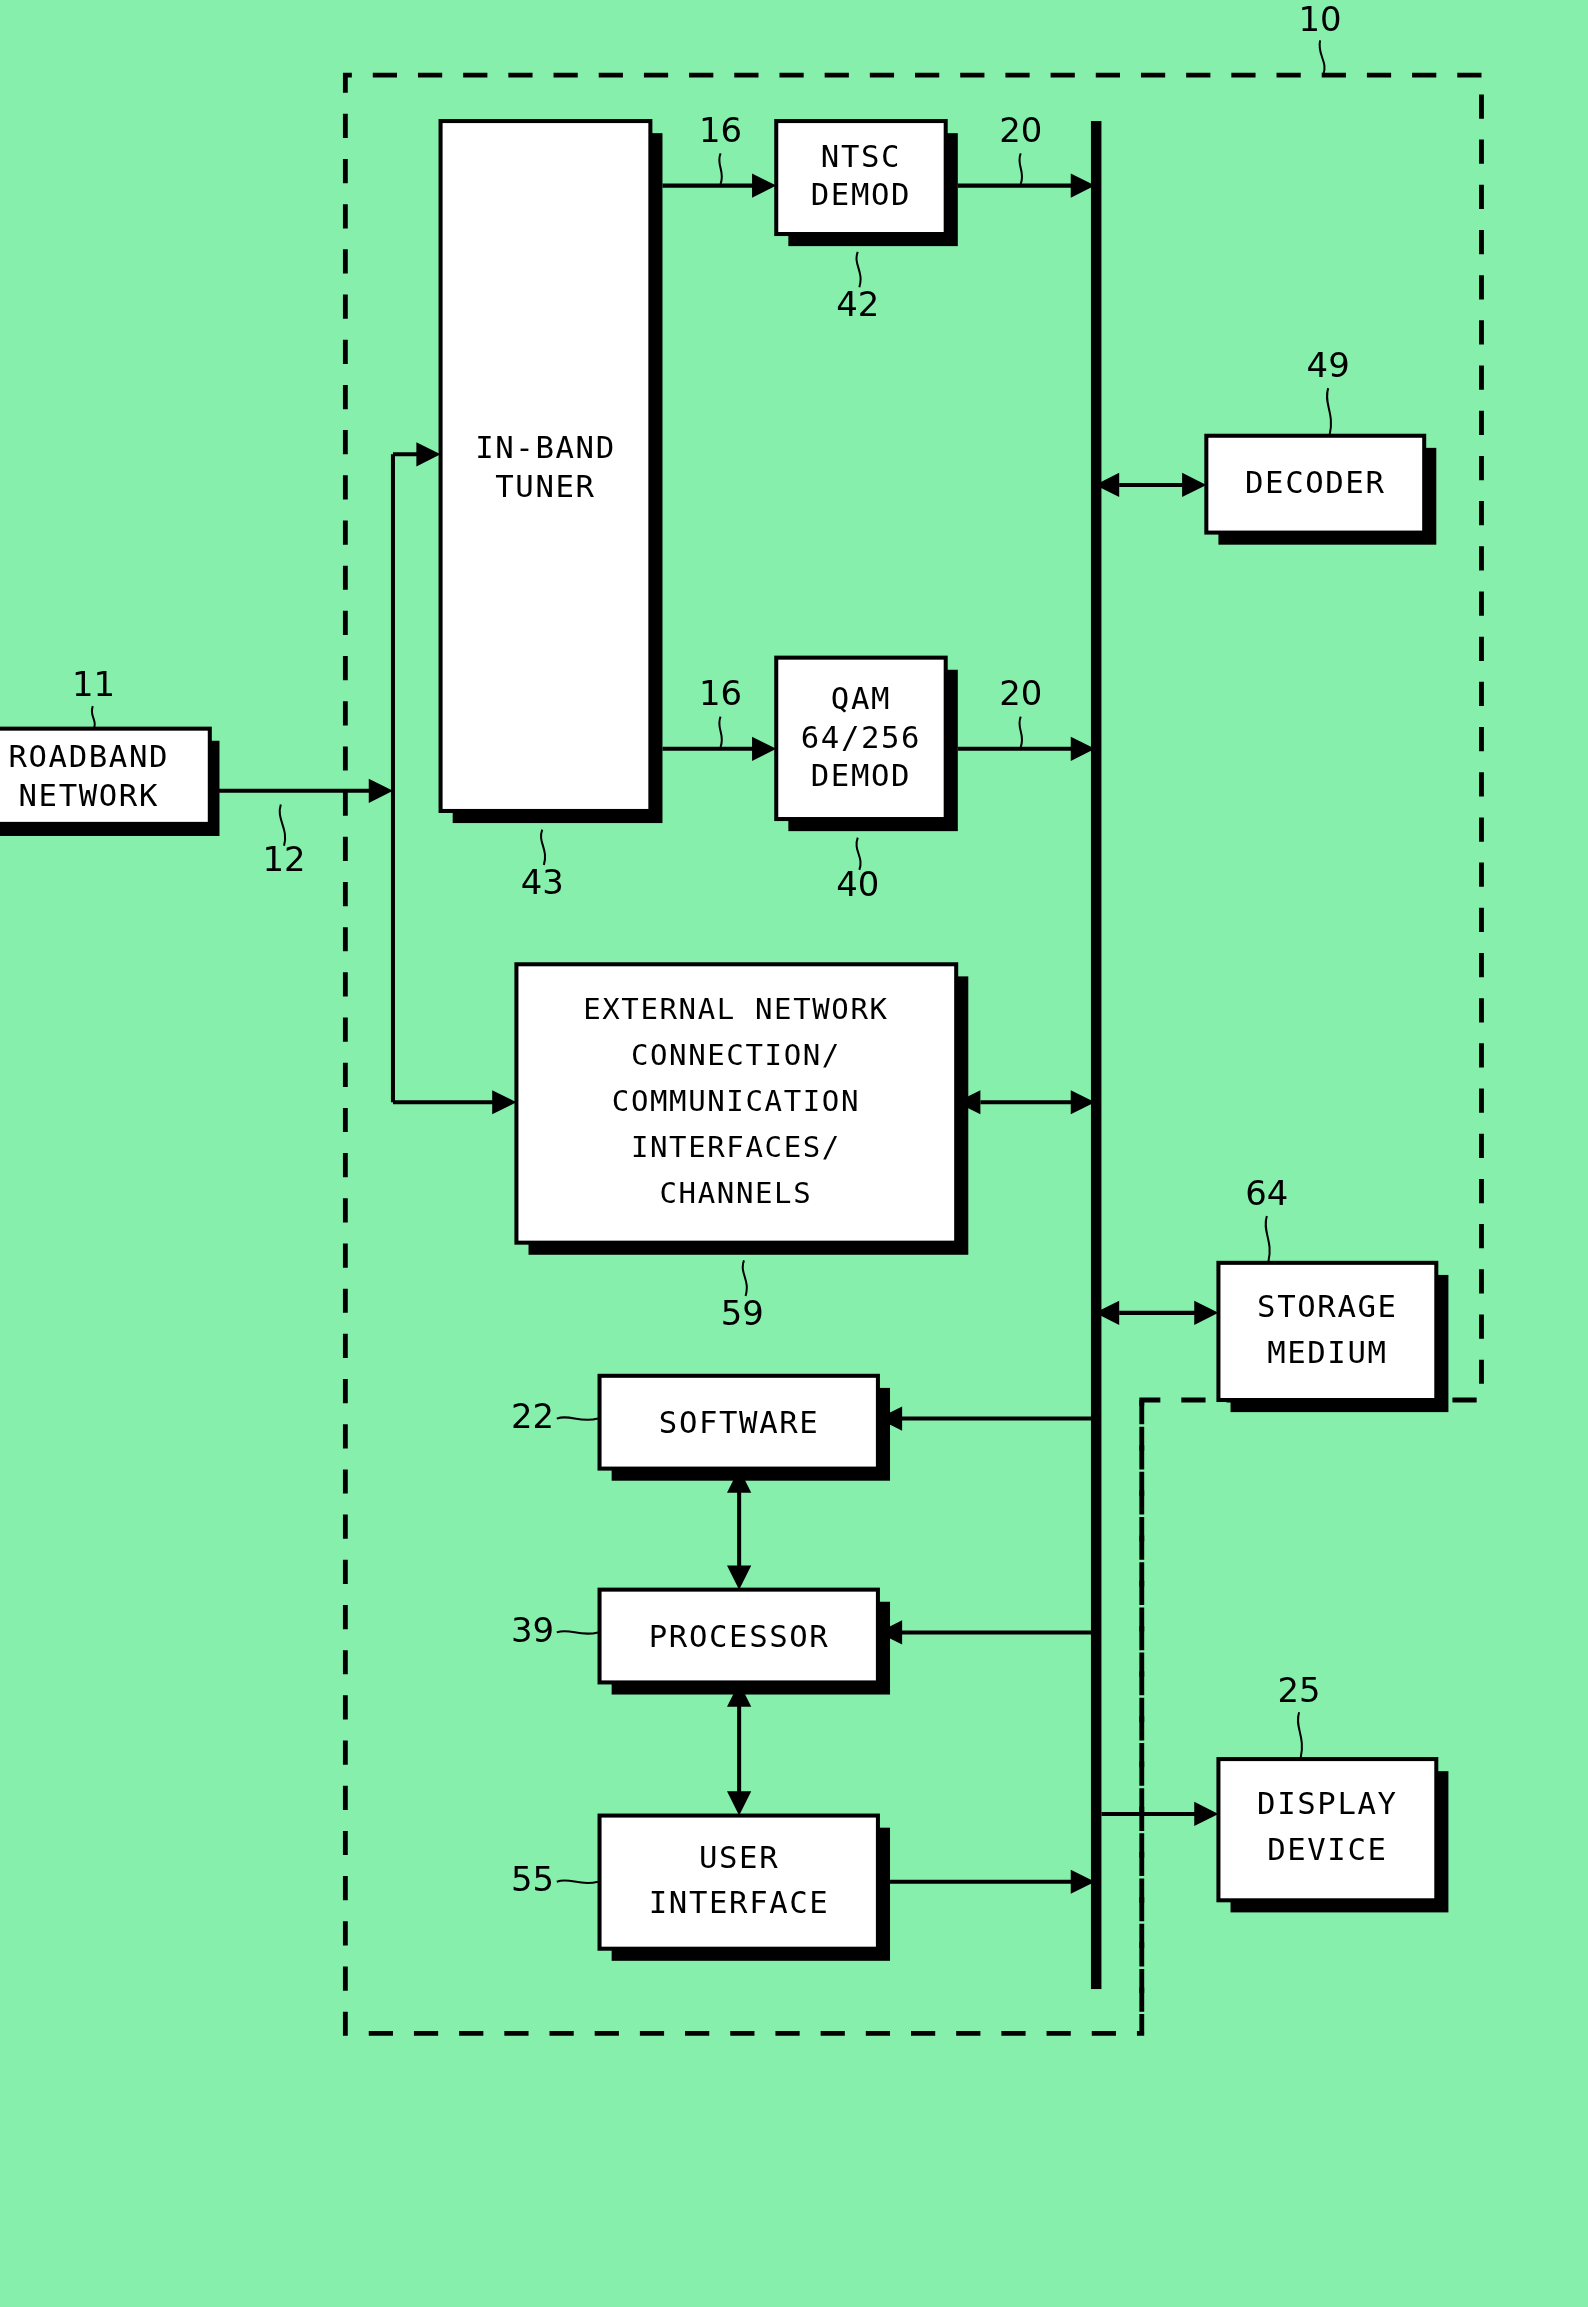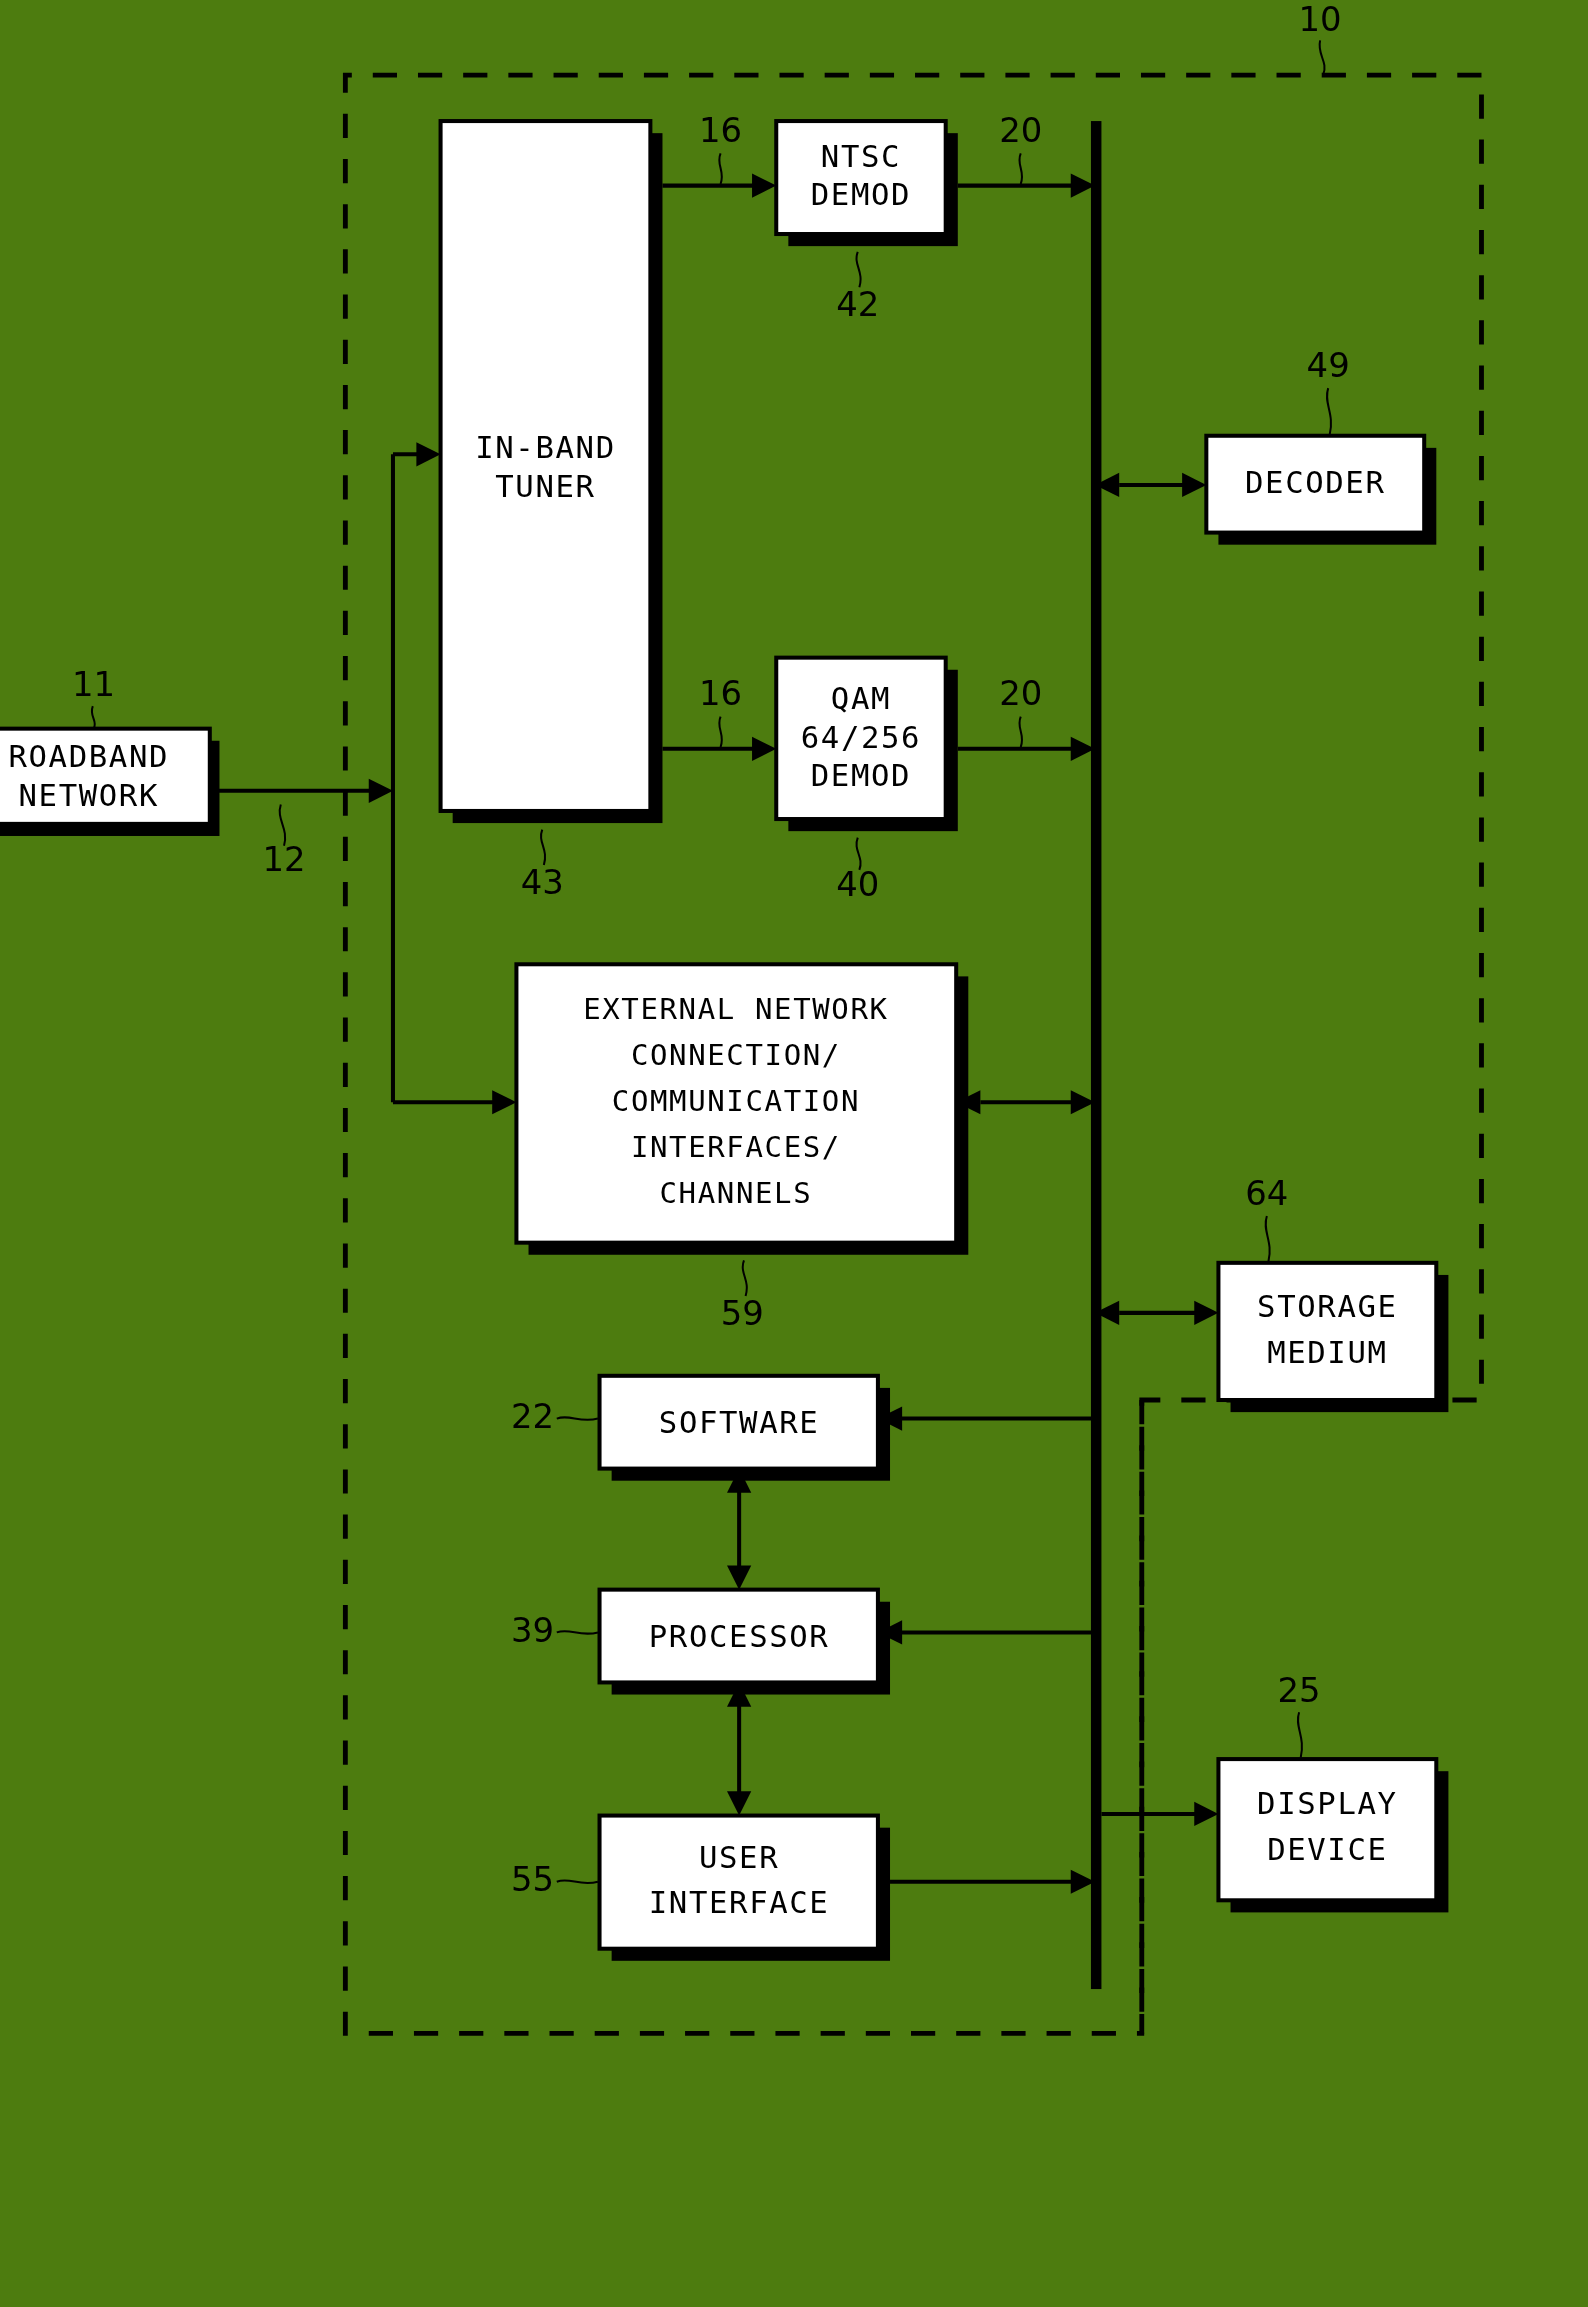--- a/index.html
+++ b/index.html
@@ -5,21 +5,21 @@
 <style>
   html, body {
     margin: 0;
     padding: 0;
     background: #ffffff;
   }
   #page {
     position: relative;
     width: 1588px;
     height: 2307px;
-    background: #4d7c0f;
+    background: #86efac;
     font-family: "DejaVu Sans Mono", "Liberation Mono", monospace;
     overflow: hidden;
   }
   #diagram-svg {
     position: absolute;
     left: 0;
     top: 0;
     width: 1588px;
     height: 2307px;
   }

